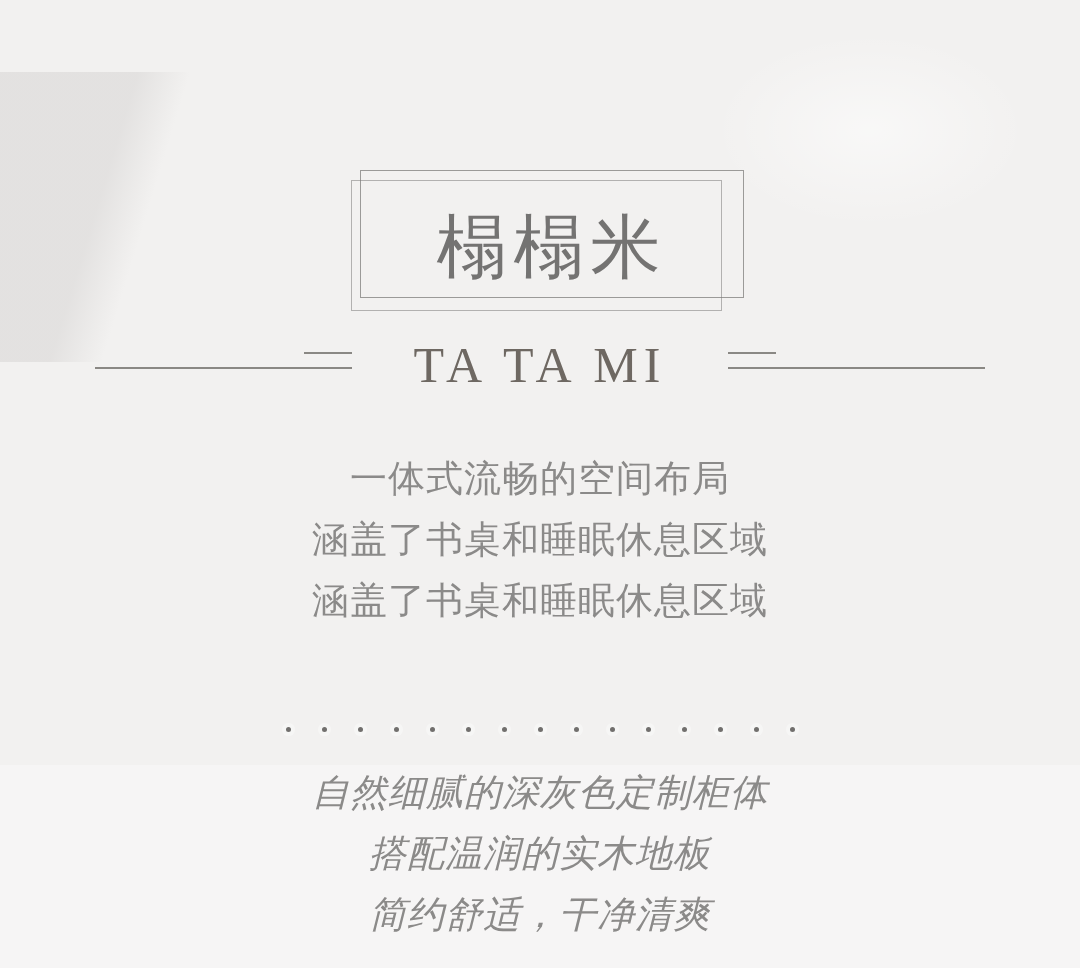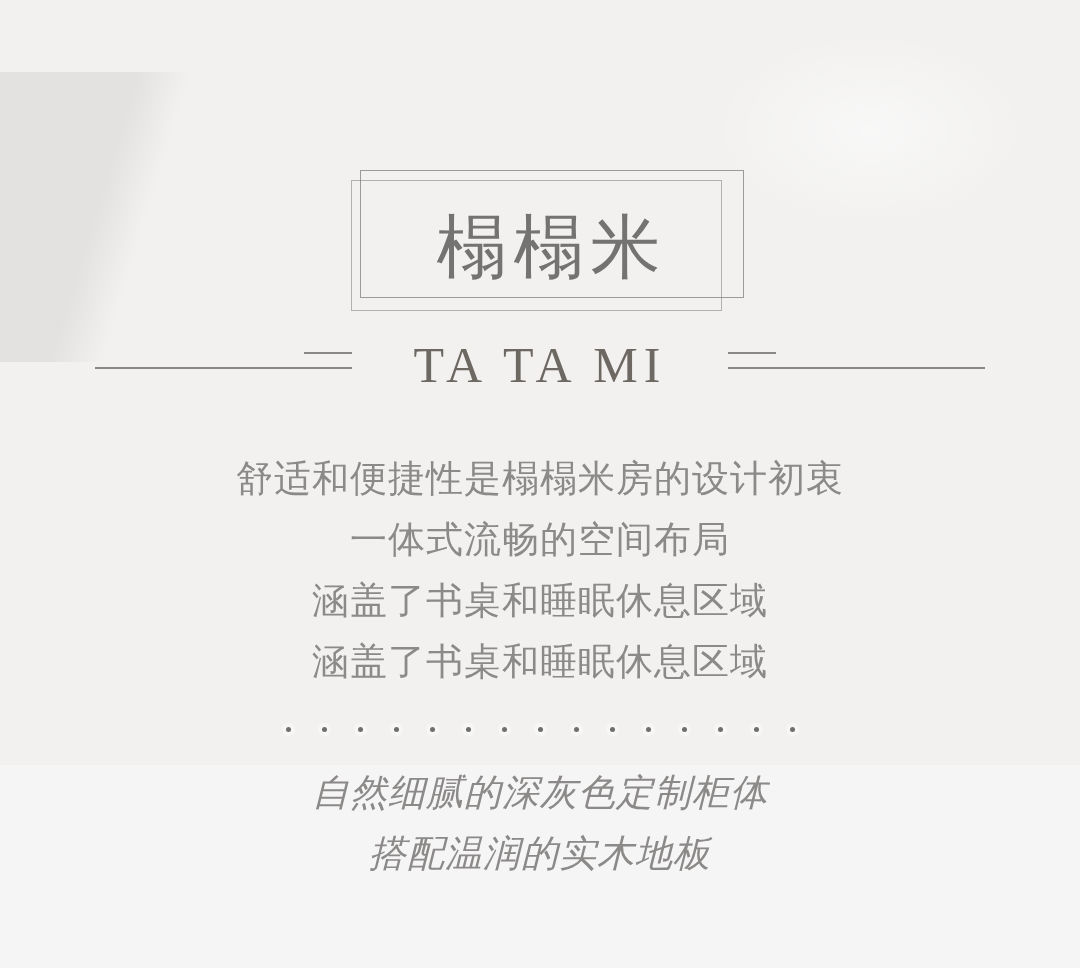--- a/index.html
+++ b/index.html
@@ -106,21 +106,20 @@
     <div class="main-title">榻榻米</div>
   </div>
 
   <div class="rule rule-left-long"></div>
   <div class="rule rule-left-short"></div>
   <div class="subtitle">TA TA MI</div>
   <div class="rule rule-right-long"></div>
   <div class="rule rule-right-short"></div>
 
   <div class="para para-1">
-    <div>舒适和便捷性是榻榻米房的设计初衷</div>
     <div>一体式流畅的空间布局</div>
     <div>涵盖了书桌和睡眠休息区域</div>
     <div>涵盖了书桌和睡眠休息区域</div>
   </div>
 
   <div class="dots">
       <span class="dot" style="background: rgb(113, 111, 109);"></span>
       <span class="dot" style="background: rgb(113, 111, 109);"></span>
       <span class="dot" style="background: rgb(113, 111, 109);"></span>
       <span class="dot" style="background: rgb(113, 111, 109);"></span>
@@ -133,15 +132,16 @@
       <span class="dot" style="background: rgb(113, 111, 109);"></span>
       <span class="dot" style="background: rgb(113, 111, 109);"></span>
       <span class="dot" style="background: rgb(113, 111, 109);"></span>
       <span class="dot" style="background: rgb(113, 111, 109);"></span>
       <span class="dot" style="background: rgb(113, 111, 109);"></span>
     </div>
 
   <div class="para para-2">
     <div>自然细腻的深灰色定制柜体</div>
     <div>搭配温润的实木地板</div>
+    <div>简约舒适，干净清爽</div>
   </div>
 
 </div>
 
 </body></html>

